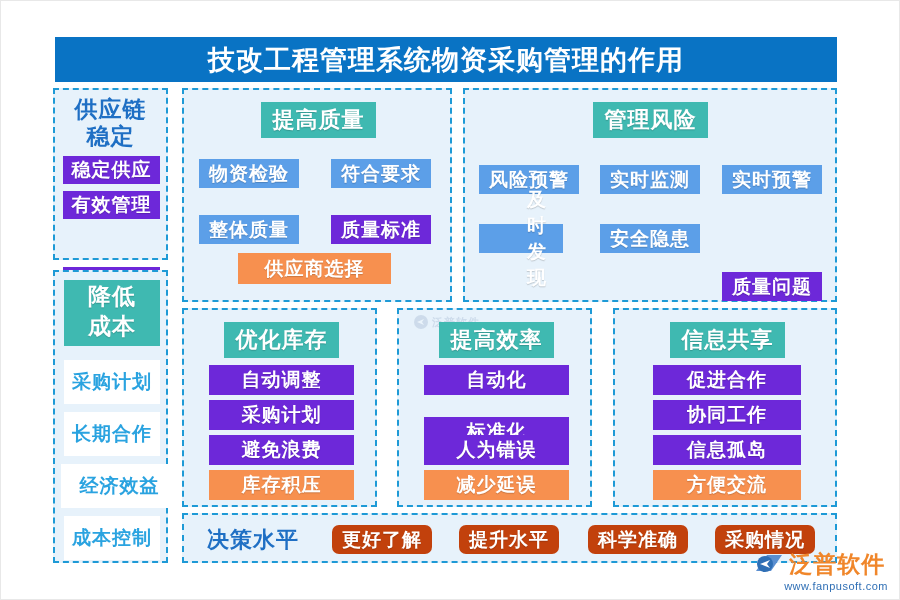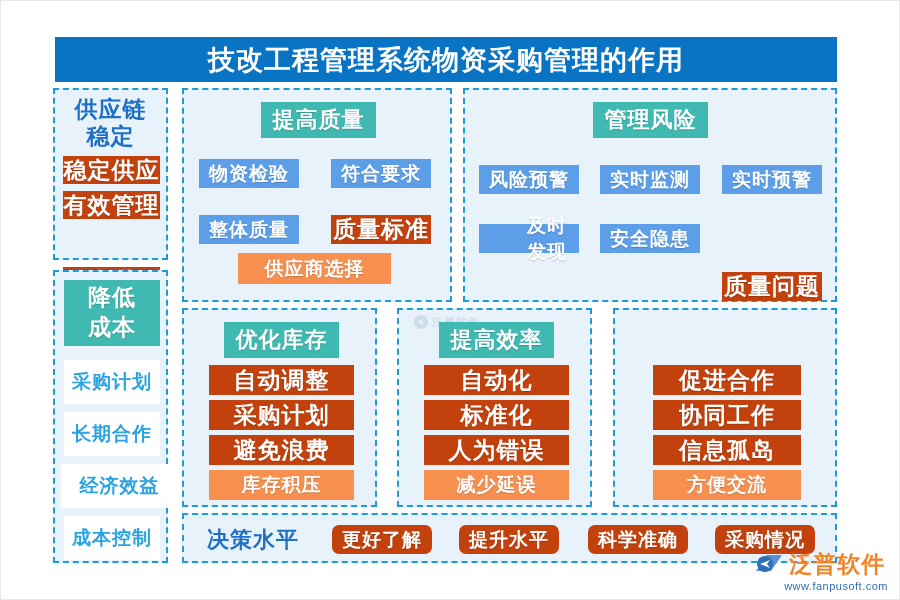--- a/index.html
+++ b/index.html
@@ -64,21 +64,21 @@
     font-weight: bold;
     color: #ffffff;
     text-shadow: 0 1px 1px rgba(0,0,0,0.18);
     letter-spacing: 1px;
   }
   .hdr-teal {
     background: #3fb9b1;
     font-size: 22px;
   }
   .p-blue   { background: #5c9fe8; font-size: 19px; }
-  .p-orange { background: #c2410c; font-size: 23px; }
+  .p-orange { background: #6d28d9; font-size: 19px; }
   .p-orange2{ background: #f7904f; font-size: 19px; }
   .p-white  {
     background: #ffffff;
     color: #2aa3e0;
     text-shadow: none;
     font-size: 19px;
   }
   .p-teal-round {
     background: #c2410c;
     border-radius: 7px;
@@ -149,21 +149,21 @@
   <div class="dashed" style="left:53px; top:88px; width:115px; height:172px;">
     <div class="label-blue" style="position:absolute; left:0; top:5px; width:100%; height:28px; font-size:23px;">供应链</div>
     <div class="label-blue" style="position:absolute; left:0; top:32px; width:100%; height:28px; font-size:23px;">稳定</div>
 
     <div class="pill p-orange" style="position:absolute; left:8px; top:66px; width:97px; height:28px;">稳定供应</div>
     <div class="pill p-orange" style="position:absolute; left:8px; top:101px; width:97px; height:28px;">有效管理</div>
     <div class="pill p-orange" style="position:absolute; left:8px; top:136px; width:97px; height:28px;margin-top:41px;">顺利进行</div>
   </div>
 
   <div class="dashed" style="left:53px; top:270px; width:115px; height:293px;">
-    <div class="pill hdr-teal" style="position:absolute; left:9px; top:8px; width:96px; height:66px; flex-direction:column; font-size:23px; line-height:30px;">
+    <div class="pill hdr-teal" style="position:absolute; left:9px; top:8px; width:96px; height:66px; flex-direction:column; font-size:23px; line-height:30px;font-family:Liberation Mono, monospace;">
       <span>降低</span>
       <span>成本</span>
     </div>
 
     <div class="pill p-white" style="position:absolute; left:9px; top:88px; width:96px; height:44px;">采购计划</div>
     <div class="pill p-white" style="position:absolute; left:9px; top:140px; width:96px; height:44px;">长期合作</div>
     <div class="pill p-white" style="position:absolute; left:6px; top:192px; width:117px; height:44px;">经济效益</div>
     <div class="pill p-white" style="position:absolute; left:9px; top:244px; width:96px; height:44px;">成本控制</div>
   </div>
 
@@ -176,21 +176,21 @@
     <div class="pill p-orange" style="position:absolute; left:147px; top:125px; width:100px; height:29px;">质量标准</div>
     <div class="pill p-orange2" style="position:absolute; left:54px; top:163px; width:153px; height:31px;text-align:right;">供应商选择</div>
   </div>
 
   <div class="dashed" style="left:463px; top:88px; width:374px; height:214px;">
     <div class="pill hdr-teal" style="position:absolute; left:128px; top:12px; width:115px; height:36px;">管理风险</div>
 
     <div class="pill p-blue" style="position:absolute; left:14px; top:75px; width:100px; height:29px;">风险预警</div>
     <div class="pill p-blue" style="position:absolute; left:135px; top:75px; width:100px; height:29px;">实时监测</div>
     <div class="pill p-blue" style="position:absolute; left:257px; top:75px; width:100px; height:29px;">实时预警</div>
-    <div class="pill p-blue" style="position:absolute; left:14px; top:134px; width:100px; height:29px;padding-left:48px;">及时发现</div>
+    <div class="pill p-blue" style="position:absolute; left:14px; top:134px; width:84px; height:29px;padding-left:48px;">及时发现</div>
     <div class="pill p-blue" style="position:absolute; left:135px; top:134px; width:100px; height:29px;">安全隐患</div>
     <div class="pill p-orange" style="position:absolute; left:257px; top:134px; width:100px; height:29px;margin-top:48px;">质量问题</div>
   </div>
 
   <div class="dashed" style="left:182px; top:308px; width:195px; height:199px;">
     <div class="pill hdr-teal" style="position:absolute; left:40px; top:12px; width:115px; height:36px;">优化库存</div>
 
     <div class="pill p-orange" style="position:absolute; left:25px; top:55px; width:145px; height:30px;">自动调整</div>
     <div class="pill p-orange" style="position:absolute; left:25px; top:90px; width:145px; height:30px;">采购计划</div>
     <div class="pill p-orange" style="position:absolute; left:25px; top:125px; width:145px; height:30px;">避免浪费</div>
@@ -202,26 +202,27 @@
       <svg width="16" height="16" viewBox="0 0 16 16">
         <circle cx="8" cy="8" r="7" fill="#4b6b9a"></circle>
         <path d="M4 8 L11 5 L9 8 L11 11 Z" fill="#ffffff"></path>
       </svg>
       <span class="wm-txt">泛普软件</span>
     </div>
 
     <div class="pill hdr-teal" style="position:absolute; left:40px; top:12px; width:115px; height:36px;">提高效率</div>
 
     <div class="pill p-orange" style="position:absolute; left:25px; top:55px; width:145px; height:30px;">自动化</div>
-    <div class="pill p-orange" style="position:absolute; left:25px; top:90px; width:145px; height:30px;">标准化</div>
+    <div class="pill p-orange" style="position:absolute; left:25px; top:107px; width:145px; height:30px;">标准化</div>
     <div class="pill p-orange" style="position:absolute; left:25px; top:125px; width:145px; height:30px;">人为错误</div>
     <div class="pill p-orange2" style="position:absolute; left:25px; top:160px; width:145px; height:30px;">减少延误</div>
   </div>
 
   <div class="dashed" style="left:613px; top:308px; width:224px; height:199px;">
+    <div class="pill hdr-teal" style="position:absolute; left:55px; top:12px; width:115px; height:36px;">信息共享</div>
 
     <div class="pill p-orange" style="position:absolute; left:38px; top:55px; width:148px; height:30px;">促进合作</div>
     <div class="pill p-orange" style="position:absolute; left:38px; top:90px; width:148px; height:30px;">协同工作</div>
     <div class="pill p-orange" style="position:absolute; left:38px; top:125px; width:148px; height:30px;">信息孤岛</div>
     <div class="pill p-orange2" style="position:absolute; left:38px; top:160px; width:148px; height:30px;">方便交流</div>
   </div>
 
   <div class="dashed" style="left:182px; top:513px; width:655px; height:50px;">
     <div class="label-blue" style="position:absolute; left:14px; top:9px; width:110px; height:32px;">决策水平</div>
 

